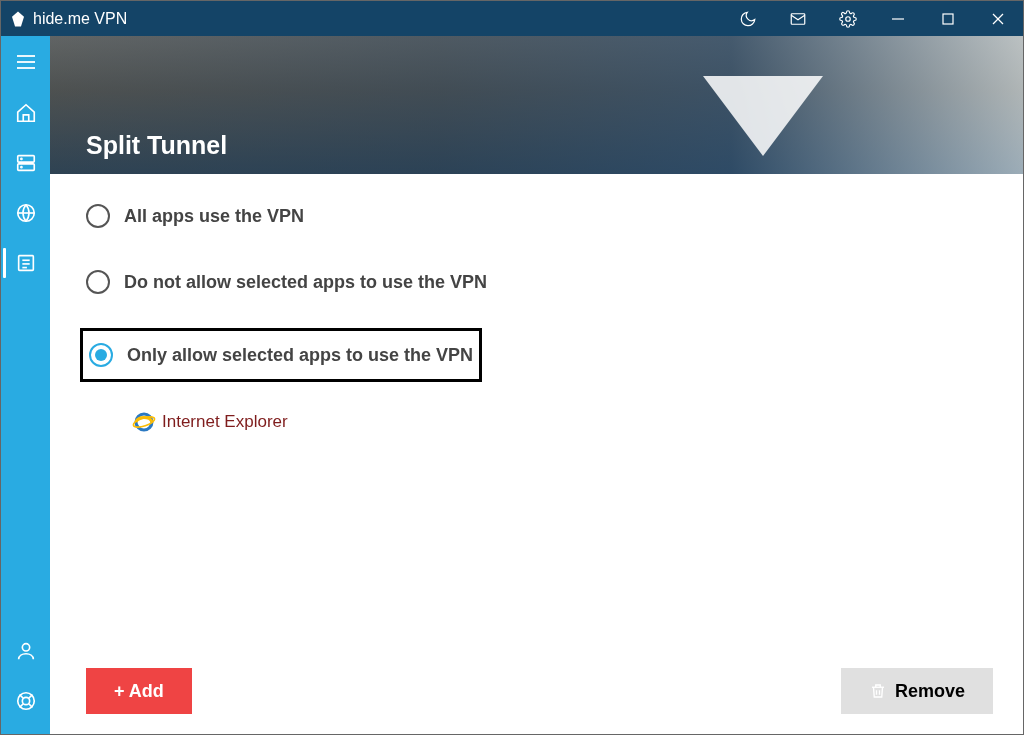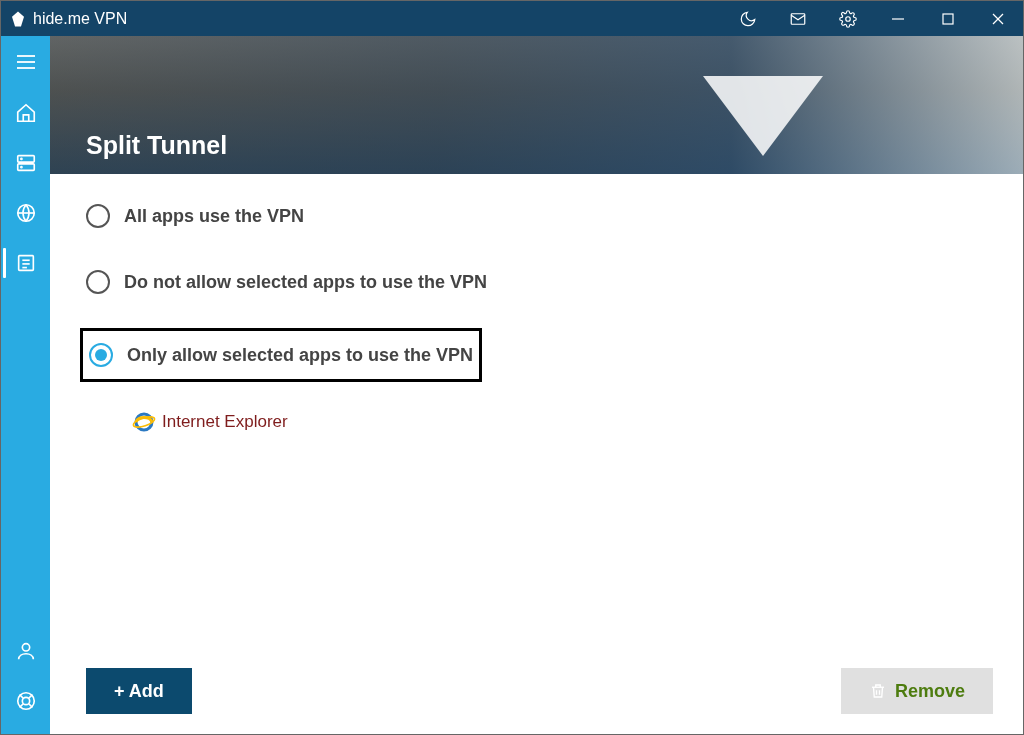--- a/index.html
+++ b/index.html
@@ -140,24 +140,24 @@
       display:flex;justify-content:space-between;
       padding-top:30px;
     }
     .btn{
       height:46px;padding:0 28px;
       border:none;font-size:18px;font-weight:600;
       display:flex;align-items:center;gap:8px;
       cursor:pointer;
     }
     .btn-add{
-      background:#0c4a6e;color:#fff;
+      background:#ef4444;color:#fff;
     }
     .btn-remove{
-      background:#e0e0e0;color:#4d7c0f;
+      background:#e0e0e0;color:#000000;
     }
     .btn-remove svg{width:18px;height:18px;stroke:#fff;fill:none;stroke-width:1.8;}
   </style>
 </head>
 <body>
 
 <div class="titlebar">
   <span class="logo">
     <svg viewBox="0 0 24 24">
         <path d="M12 2 L20 9 L16 22 L8 22 L4 9 Z" fill="#fff"></path>

